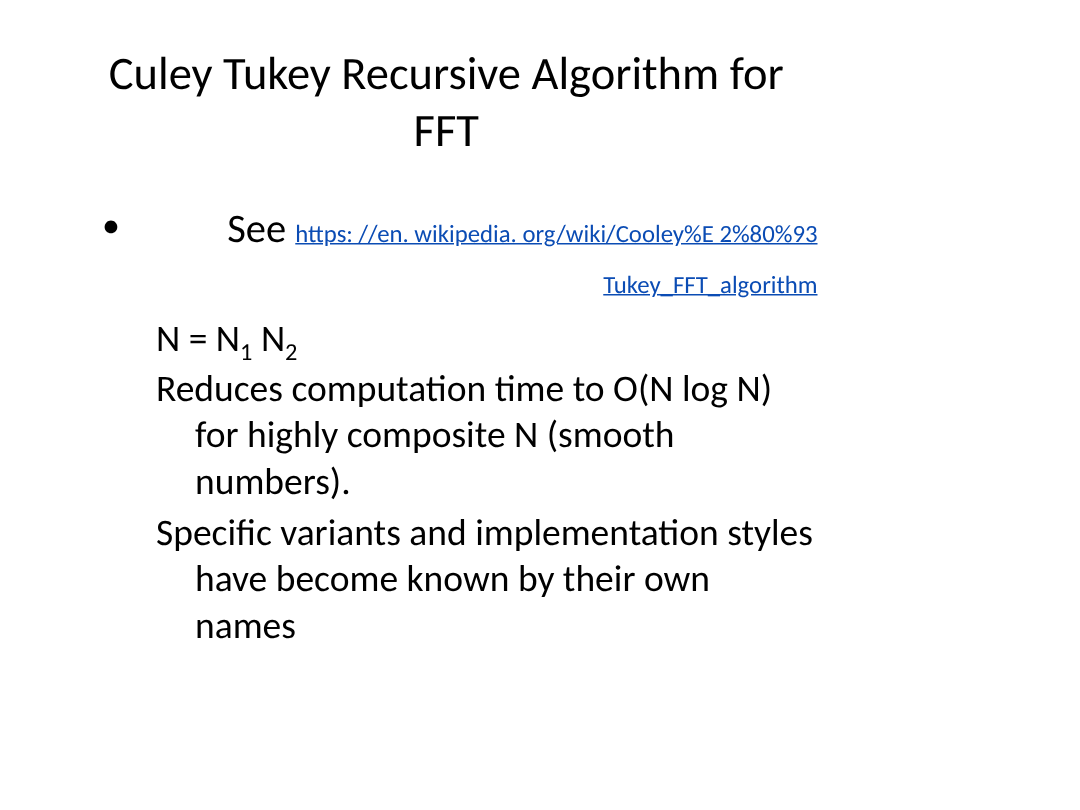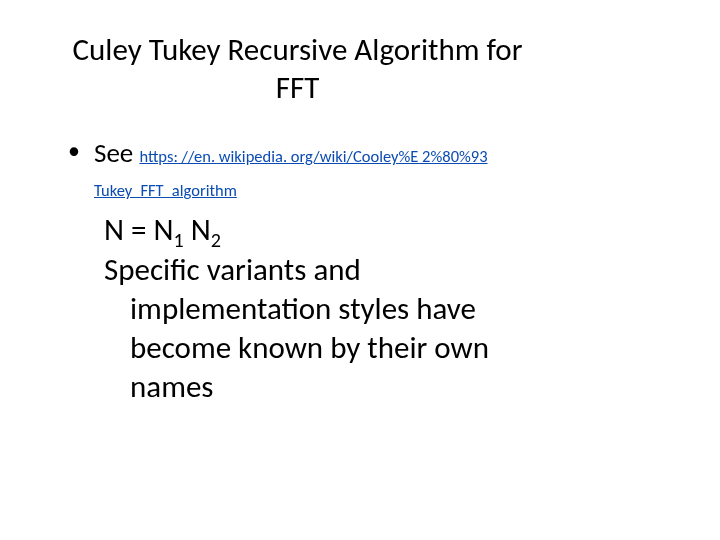--- a/index.html
+++ b/index.html
@@ -27,40 +27,41 @@
     list-style: none;
     padding: 0;
     margin: 0 0 0 18px;
     font-size: 27px;
     line-height: 1.25;
   }
   ul.top > li {
     position: relative;
     padding-left: 26px;
     margin-bottom: 4px;
+    text-align: right;
   }
   ul.top > li::before {
     content: "•";
     position: absolute;
     left: 0;
     top: 0;
     font-size: 24px;
   }
   .see-prefix {
     font-size: 27px;
   }
   .link {
     font-size: 16.5px;
     color: #0b4cb4;
     text-decoration: underline;
     vertical-align: baseline;
   }
   .subblock {
     margin: 6px 0 0 54px;
-    font-size: 31px;
+    font-size: 25px;
     line-height: 1.25;
   }
   .subblock p {
     margin: 0 0 2px 0;
     padding-left: 26px;
     text-indent: -26px;
   }
   .subscript {
     font-size: 0.65em;
     vertical-align: sub;
@@ -77,16 +78,17 @@
   <ul class="top">
     <li>
       <span class="see-prefix">See </span><a class="link" href="#">https: //en. wikipedia. org/wiki/Cooley%E 2%80%93 Tukey_FFT_algorithm</a>
     </li>
   </ul>
 
   <div class="subblock">
     <p>
       <span>N = N</span><span class="subscript">1</span><span> N</span><span class="subscript">2</span>
     </p>
+    <p>Reduces  computation time to O(N log N) for highly composite N (smooth numbers).</p>
     <p>Specific variants and implementation styles have become known by their own names</p>
   </div>
 
 </div>
 
 </body></html>

